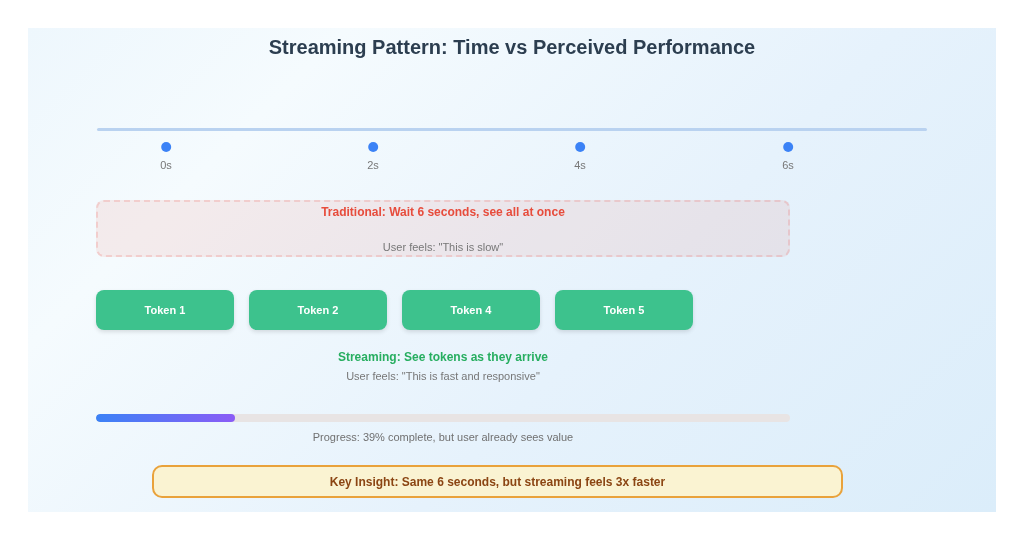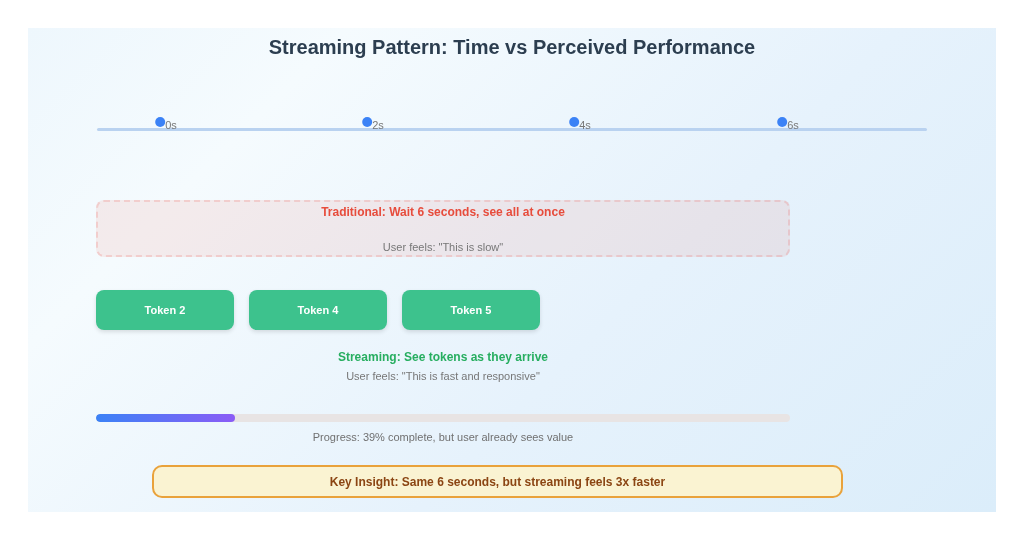--- a/index.html
+++ b/index.html
@@ -3,21 +3,21 @@
 <meta charset="utf-8">
 <style>
   html,body{margin:0;padding:0;background:#ffffff;width:1024px;height:540px;overflow:hidden;
     font-family:"Liberation Sans", sans-serif;}
   .panel{position:absolute;left:28px;top:28px;width:968px;height:484px;
     background:linear-gradient(135deg,#eef7fd 0%,#f5fbfe 22%,#e6f2fc 60%,#dbedfa 100%);}
   .title{position:absolute;left:0;top:8px;width:100%;text-align:center;
     font-size:20px;font-weight:bold;color:#2c3e50;}
   
   .t-line{position:absolute;left:69px;top:100px;width:830px;height:3px;background:#b9d2f0;border-radius:2px;}
-  .t-point{position:absolute;top:84px;display:flex;flex-direction:row;align-items:center;transform:translateX(-50%);}
+  .t-point{position:absolute;top:114px;display:flex;flex-direction:column;align-items:center;transform:translateX(-50%);}
   .t-dot{width:10px;height:10px;border-radius:50%;background:#3b82f6;}
   .t-label{margin-top:7px;font-size:11px;color:#777777;}
   .tp0{left:138px}.tp1{left:345px}.tp2{left:552px}.tp3{left:760px}
   
   .trad{position:absolute;left:68px;top:172px;width:694px;height:57px;box-sizing:border-box;
     background:rgba(231,76,60,0.09);border:2px dashed rgba(231,76,60,0.18);border-radius:8px;
     display:flex;flex-direction:column;align-items:center;justify-content:center;gap:22px;}
   .trad-h{font-size:12px;font-weight:bold;color:#e74c3c;}
   .sub{font-size:11px;color:#777777;}
   
@@ -65,20 +65,23 @@
     <div class="t-label">6s</div>
   </div>
 
   <div class="trad">
     <div class="trad-h">Traditional: Wait 6 seconds, see all at once</div>
     <div class="sub">User feels: "This is slow"</div>
   </div>
 
   <div class="tokens">
     <div class="token">
+      <span>Token 1</span>
+    </div>
+    <div class="token">
       <span>Token 2</span>
     </div>
     <div class="token">
       <span>Token 4</span>
     </div>
     <div class="token">
       <span>Token 5</span>
     </div>
   </div>
 

